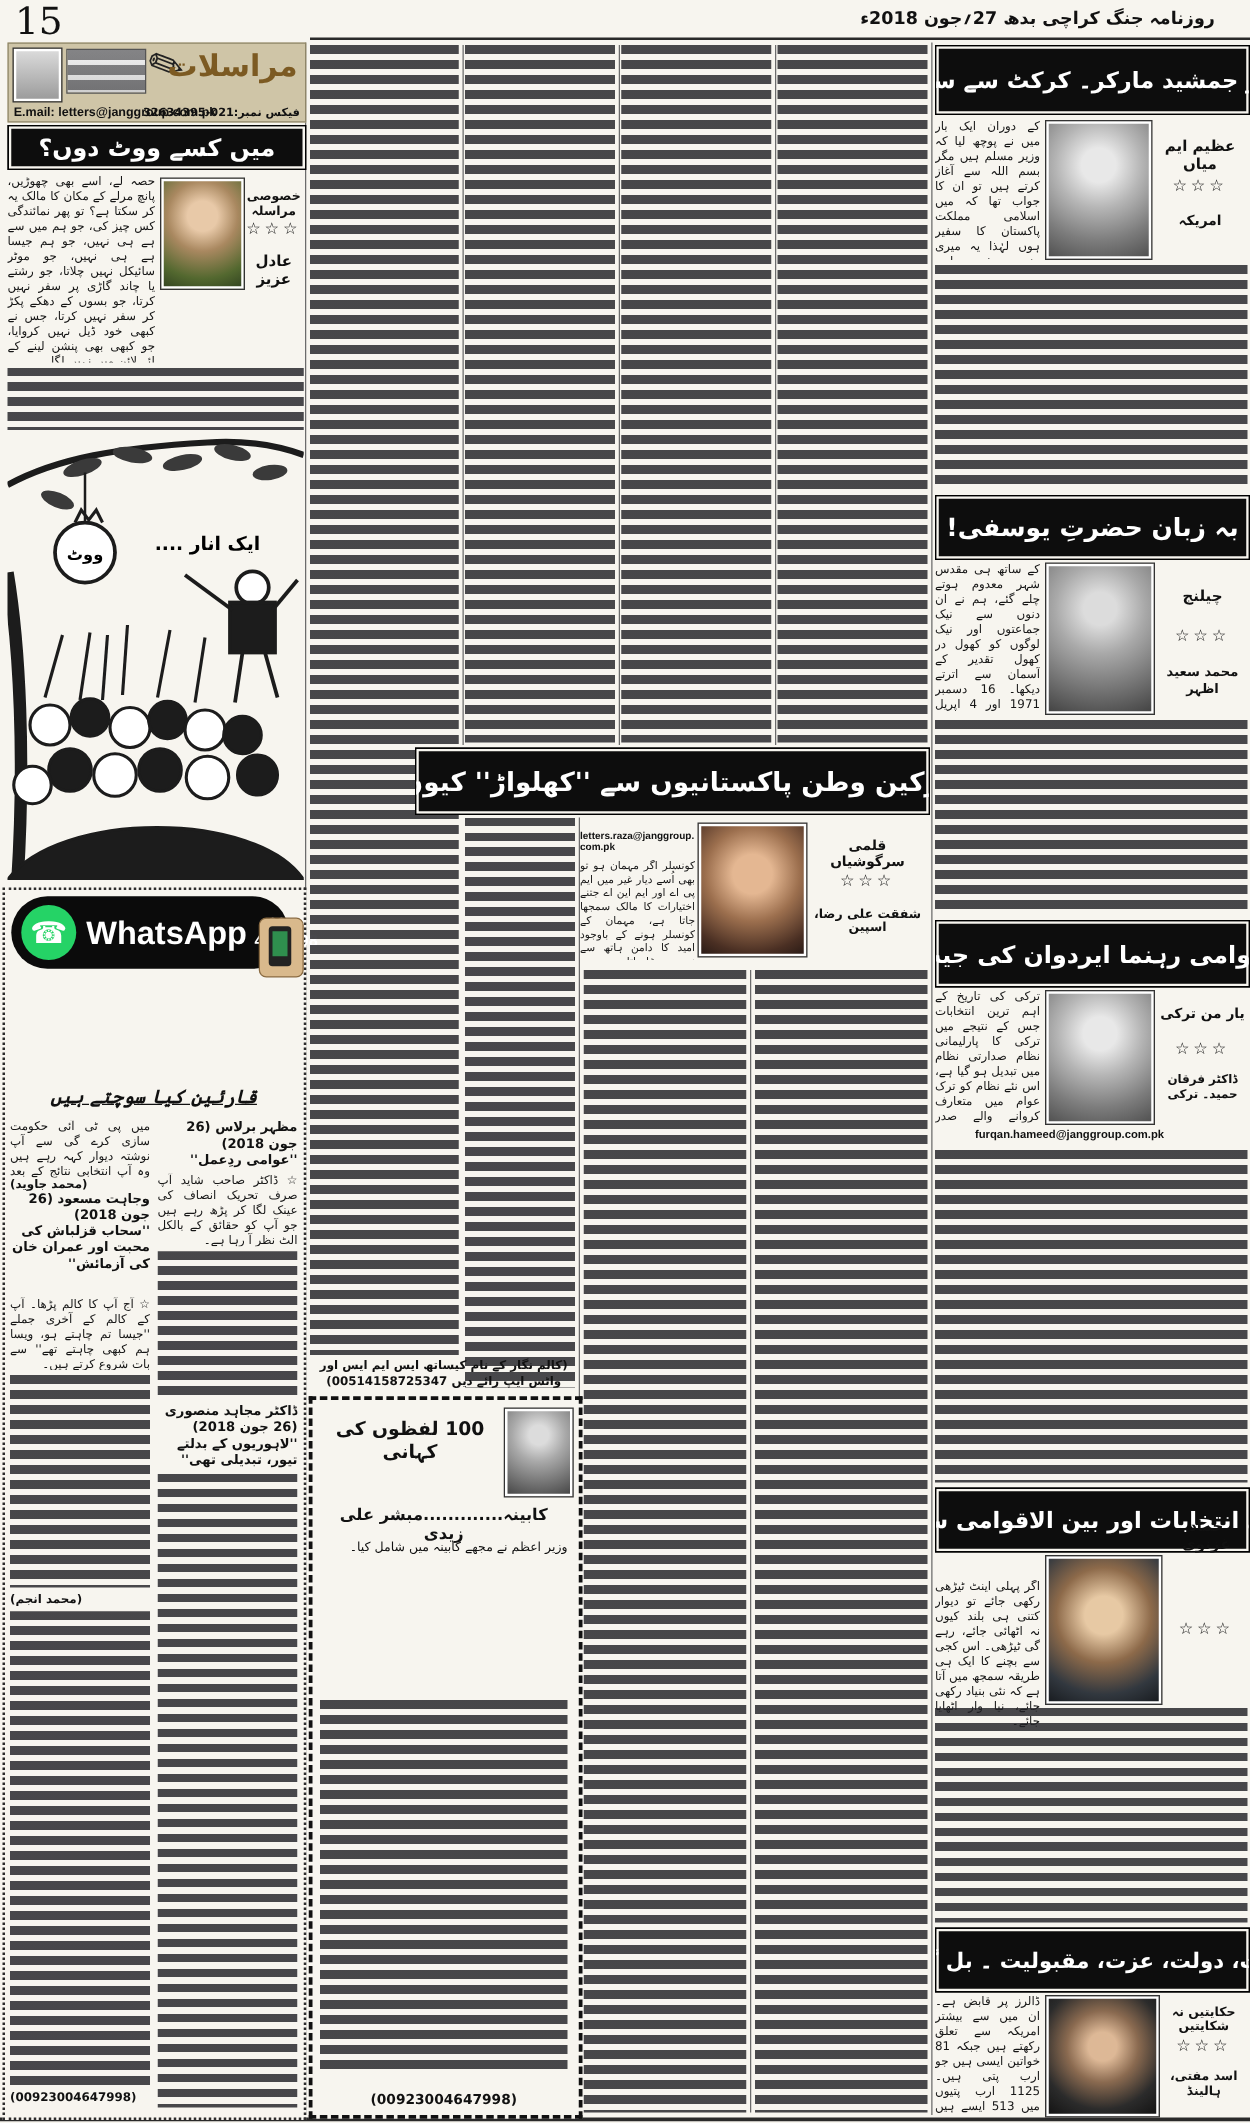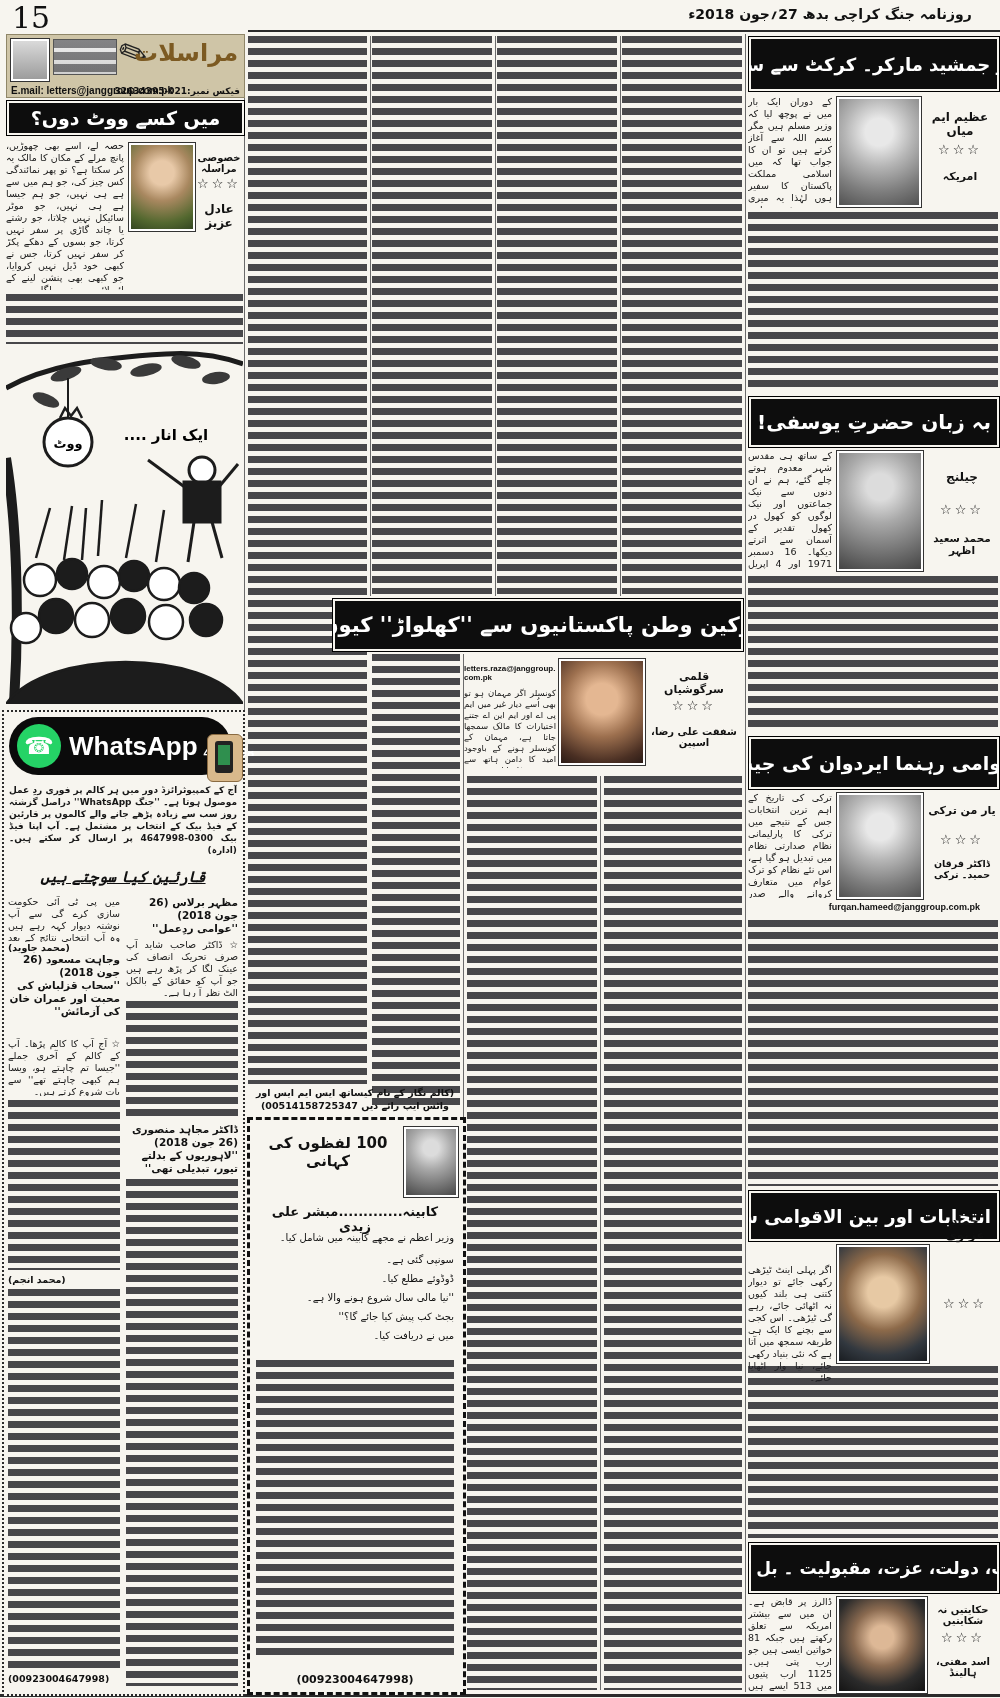--- a/index.html
+++ b/index.html
@@ -121,21 +121,20 @@
     <div style="margin-left:6px;color:#fff;text-align:center;line-height:14px;">
       <div class="latin-bold" style="font-size:13px;">0300</div>
       <div class="latin-bold" style="font-size:13px;">4647998</div>
     </div>
   </div>
   <div class="abs" style="right:0px;top:22px;width:34px;height:46px;background:#d9b98c;border-radius:6px;border:1px solid #8a6b42;">
     <div style="position:absolute;left:7px;top:6px;width:18px;height:32px;background:#222;border-radius:3px;">
       <div style="position:absolute;left:3px;top:4px;width:12px;height:20px;background:#2f8f4e;"></div>
     </div>
   </div>
-  <div class="abs urdu-body" style="left:5px;top:72px;width:228px;height:80px;font-weight:bold;font-size:9px;">آج کے کمپیوٹرائزڈ دور میں ہر کالم پر فوری ردِ عمل موصول ہوتا ہے۔ ''جنگ WhatsApp'' دراصل گزشتہ روز سب سے زیادہ پڑھے جانے والے کالموں پر قارئین کے فیڈ بیک کے انتخاب پر مشتمل ہے۔ آپ اپنا فیڈ بیک 0300-4647998 پر ارسال کر سکتے ہیں۔ (ادارہ)</div>
   <div class="abs urdu" style="left:0px;top:156px;width:238px;text-align:center;font-weight:bold;font-size:15px;text-decoration:underline;font-style:italic;">قارئین کیا سوچتے ہیں</div>
 
   <div class="abs" style="left:122px;top:184px;width:112px;height:790px;overflow:hidden;">
     <div class="bold-name">مظہر برلاس (26 جون 2018)</div>
     <div class="bold-name" style="margin-bottom:4px;">''عوامی ردِعمل''</div>
     <div class="urdu-body" style="height:58px;">☆ ڈاکٹر صاحب شاید آپ صرف تحریک انصاف کی عینک لگا کر پڑھ رہے ہیں جو آپ کو حقائق کے بالکل الٹ نظر آ رہا ہے۔</div>
     <div class="strips" style="height:118px;margin:4px 0;"></div>
     <div class="bold-name">ڈاکٹر مجاہد منصوری (26 جون 2018)</div>
     <div class="bold-name" style="margin-bottom:4px;">''لاہوریوں کے بدلتے تیور، تبدیلی تھی''</div>
     <div class="strips" style="height:320px;margin:4px 0;"></div>
@@ -172,25 +171,20 @@
   <div class="abs latin-bold" style="left:0px;top:10px;width:92px;font-size:8px;word-wrap:break-word;">letters.raza@janggroup.com.pk</div>
   <div class="abs urdu-body" style="left:0px;top:34px;width:92px;height:80px;font-size:8.5px;line-height:11px;">کونسلر اگر مہمان ہو تو بھی اُسے دیار غیر میں ایم پی اے اور ایم این اے جتنے اختیارات کا مالک سمجھا جاتا ہے، مہمان کے کونسلر ہونے کے باوجود امید کا دامن ہاتھ سے نہیں چھوڑا جاتا۔</div>
 </div>
 
 <div class="abs urdu" style="left:248px;top:1086px;width:214px;height:28px;font-weight:bold;font-size:9.5px;text-align:center;line-height:13px;">(کالم نگار کے نام کیساتھ ایس ایم ایس اور واٹس ایپ رائے دیں 00514158725347)</div>
 <div class="abs" style="left:247px;top:1117px;width:213px;height:572px;border:3px dashed #111;background:#f7f5ef;">
   <div class="abs photo ph-gray2" style="right:4px;top:6px;width:54px;height:70px;"></div>
   <div class="abs urdu" style="left:6px;top:14px;width:144px;text-align:center;font-weight:bold;font-size:15px;">100 لفظوں کی کہانی</div>
   <div class="abs urdu" style="left:6px;top:84px;width:198px;text-align:center;font-weight:bold;font-size:13px;">کابینہ.............مبشر علی زیدی</div>
   <div class="abs urdu" style="left:6px;top:112px;width:198px;font-size:10px;text-align:right;">وزیر اعظم نے مجھے کابینہ میں شامل کیا۔</div>
-  <div class="abs urdu" style="left:6px;top:130px;width:198px;font-size:10px;line-height:19px;text-align:right;white-space:pre-line;">سونپی گئی ہے۔
-ڈوڈوئے مطلع کیا۔
-''نیا مالی سال شروع ہونے والا ہے۔
-بجٹ کب پیش کیا جائے گا؟''
-میں نے دریافت کیا۔</div>
   <div class="abs strips" style="left:6px;top:240px;width:198px;height:300px;"></div>
   <div class="abs sig" style="left:6px;bottom:6px;width:198px;text-align:center;font-size:11px;">(00923004647998)</div>
 </div>
 
 <div class="abs bar urdu" style="left:748px;top:36px;width:250px;height:54px;font-size:18px;">تاریخ ساز جمشید مارکر۔ کرکٹ سے سفارت تک</div>
 <div class="abs photo ph-gray" style="left:836px;top:96px;width:84px;height:110px;"></div>
 <div class="abs kicker" style="left:922px;top:110px;width:76px;font-size:12px;">عظیم ایم میاں</div>
 <div class="abs stars" style="left:922px;top:142px;width:76px;">☆☆☆</div>
 <div class="abs kicker" style="left:922px;top:170px;width:76px;font-size:11px;">امریکہ</div>
 <div class="abs urdu-body" style="left:748px;top:96px;width:84px;height:112px;">کے دوران ایک بار میں نے پوچھ لیا کہ وزیر مسلم ہیں مگر بسم اللہ سے آغاز کرتے ہیں تو ان کا جواب تھا کہ میں اسلامی مملکت پاکستان کا سفیر ہوں لہٰذا یہ میری منصبی ذمہ داری ہے۔ مجھے ان کی سفارتی مہارت اور مقبولیت دیکھنے کا پہلا موقع ملا۔</div>
@@ -202,21 +196,21 @@
 <div class="abs stars" style="left:926px;top:502px;width:72px;">☆☆☆</div>
 <div class="abs kicker" style="left:926px;top:532px;width:72px;font-size:10.5px;">محمد سعید اظہر</div>
 <div class="abs urdu-body" style="left:748px;top:450px;width:84px;height:120px;">کے ساتھ ہی مقدس شہر معدوم ہوتے چلے گئے، ہم نے ان دنوں سے نیک جماعتوں اور نیک لوگوں کو کھول در کھول تقدیر کے آسمان سے اترتے دیکھا۔ 16 دسمبر 1971 اور 4 اپریل 1979 سے لے کر ہم نیک ذمہ داروں کے ایسے سمندر میں ڈوبے ہوئے ہیں جس کے پانی کو انسانوں کے لہو نے سرخ کر رکھا ہے۔</div>
 <div class="abs strips" style="left:748px;top:576px;width:250px;height:156px;"></div>
 
 <div class="abs bar urdu" style="left:748px;top:736px;width:250px;height:52px;font-size:19px;">عوامی رہنما ایردوان کی جیت</div>
 <div class="abs photo ph-gray" style="left:836px;top:792px;width:86px;height:106px;"></div>
 <div class="abs kicker" style="left:926px;top:804px;width:72px;font-size:11px;">یار من ترکی</div>
 <div class="abs stars" style="left:926px;top:832px;width:72px;">☆☆☆</div>
 <div class="abs kicker" style="left:926px;top:858px;width:72px;font-size:9.5px;">ڈاکٹر فرقان حمید۔ ترکی</div>
-<div class="abs latin-bold" style="left:780px;top:902px;width:200px;font-size:9px;text-align:right;">furqan.hameed@janggroup.com.pk</div>
+<div class="abs latin-bold" style="left:780px;top:902px;width:200px;font-size:9px;">furqan.hameed@janggroup.com.pk</div>
 <div class="abs urdu-body" style="left:748px;top:792px;width:84px;height:106px;">ترکی کی تاریخ کے اہم ترین انتخابات جس کے نتیجے میں ترکی کا پارلیمانی نظام صدارتی نظام میں تبدیل ہو گیا ہے، اس نئے نظام کو ترک عوام میں متعارف کروانے والے صدر ایردوان نے گزشتہ سولہ سال سے مسلسل کامیابیوں کا سلسلہ جاری رکھا ہوا ہے۔</div>
 <div class="abs strips" style="left:748px;top:920px;width:250px;height:266px;"></div>
 
 <div class="abs bar urdu" style="left:748px;top:1190px;width:250px;height:50px;font-size:18px;">قومی انتخابات اور بین الاقوامی سازش</div>
 <div class="abs photo ph-color3" style="left:836px;top:1244px;width:92px;height:118px;"></div>
 <div class="abs kicker" style="left:932px;top:1214px;width:66px;font-size:12px;">حماد غزنوی</div>
 <div class="abs stars" style="left:932px;top:1296px;width:66px;">☆☆☆</div>
 <div class="abs urdu-body" style="left:748px;top:1264px;width:84px;height:118px;">اگر پہلی اینٹ ٹیڑھی رکھی جائے تو دیوار کتنی ہی بلند کیوں نہ اٹھائی جائے، رہے گی ٹیڑھی۔ اس کجی سے بچنے کا ایک ہی طریقہ سمجھ میں آتا ہے کہ نئی بنیاد رکھی جائے، نیا وار اٹھایا جائے۔</div>
 <div class="abs strips" style="left:748px;top:1366px;width:250px;height:172px;"></div>
 

